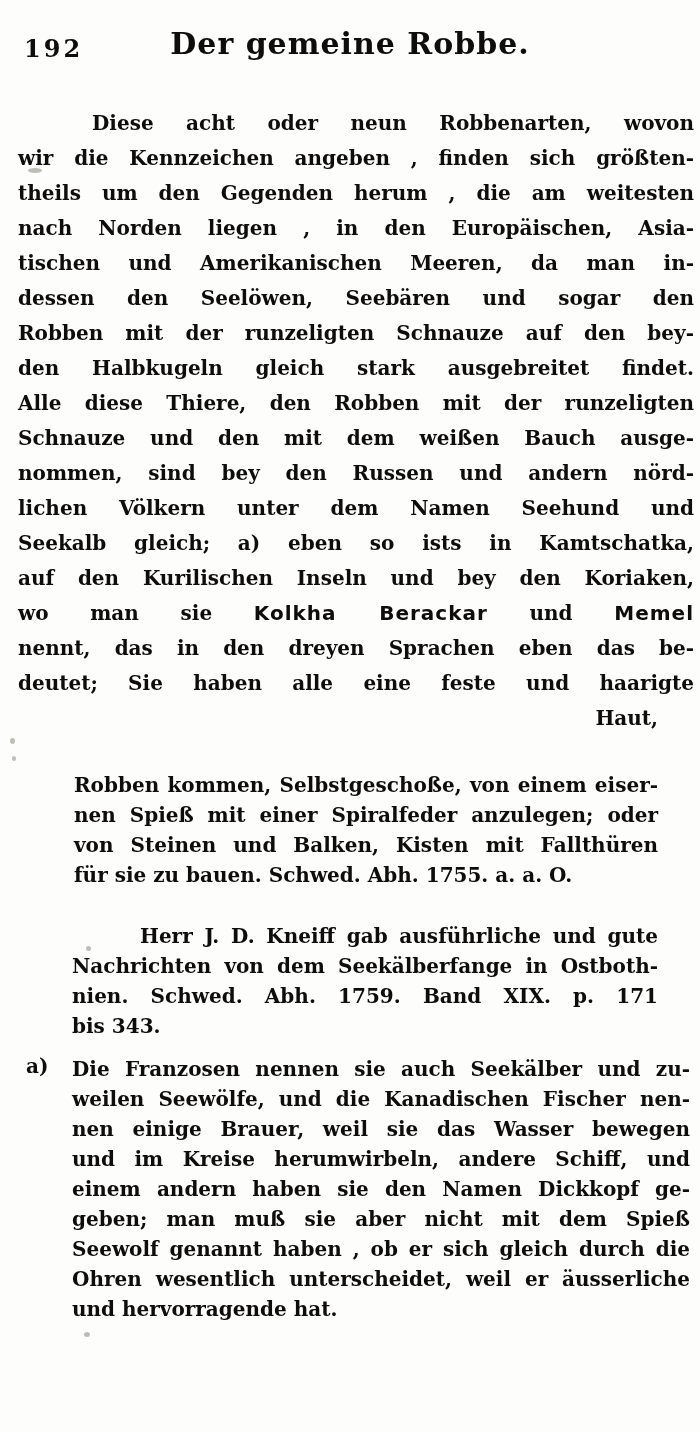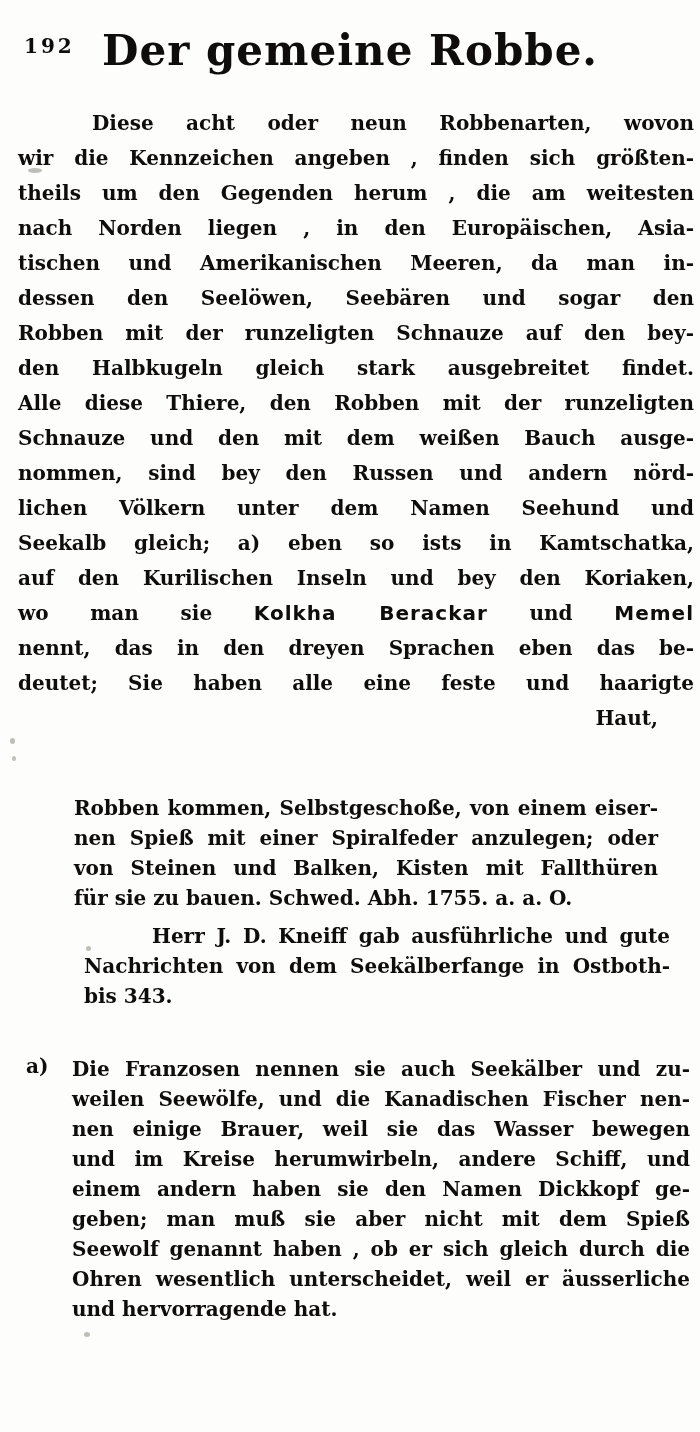--- a/index.html
+++ b/index.html
@@ -22,31 +22,31 @@
     position: absolute;
     top: 26px;
     left: 0;
     width: 700px;
     height: 48px;
   }
   .page-number {
     position: absolute;
     left: 24px;
     top: 8px;
-    font-size: 20px;
+    font-size: 24px;
     font-weight: bold;
     letter-spacing: 3px;
   }
   .header-title {
     position: absolute;
     left: 0;
     width: 700px;
     text-align: center;
     top: 0;
-    font-size: 42px;
+    font-size: 30px;
     font-weight: bold;
     letter-spacing: 1px;
   }
 
   
   .body-text {
     position: absolute;
     top: 106px;
     left: 18px;
     width: 676px;
@@ -85,22 +85,22 @@
     height: 30px;
     white-space: nowrap;
     text-align: justify;
     text-align-last: justify;
   }
   .fn .line.indent { padding-left: 68px; }
   .fn .line.last {
     text-align: center;
     text-align-last: left;
   }
-  .fn1 { top: 793px; left: 74px; width: 584px; }
-  .fn2 { top: 921px; left: 72px; width: 586px; margin-left: 12px; }
+  .fn1 { top: 770px; left: 74px; width: 584px; }
+  .fn2 { top: 921px; left: 72px; width: 586px; }
   .fn3 { top: 1054px; left: 72px; width: 618px; }
   .fn-marker {
     position: absolute;
     left: -46px;
     top: 0;
     font-size: 20px;
     font-weight: bold;
   }
 
   
@@ -150,20 +150,21 @@
   <div class="fn fn1" id="fn0">
       <div class="line">Robben kommen, Selbstgeschoße, von einem eiser-</div>
       <div class="line">nen Spieß mit einer Spiralfeder anzulegen; oder</div>
       <div class="line">von Steinen und Balken, Kisten mit Fallthüren</div>
       <div class="line last">für sie zu bauen.   Schwed. Abh. 1755. a. a. O.</div>
     </div>
 
   <div class="fn fn2" id="fn1">
       <div class="line indent">Herr J. D. Kneiff gab ausführliche und gute</div>
       <div class="line">Nachrichten von dem Seekälberfange in Ostboth-</div>
+      <div class="line">nien.   Schwed. Abh. 1759.  Band XIX.  p. 171</div>
       <div class="line last">bis 343.</div>
     </div>
 
   <div class="fn fn3" id="fn2">
     <span class="fn-marker">a)</span>
     <div id="fn2body">
         <div class="line">Die Franzosen nennen sie auch Seekälber und zu-</div>
         <div class="line">weilen Seewölfe, und die Kanadischen Fischer nen-</div>
         <div class="line">nen einige Brauer,  weil sie das Wasser bewegen</div>
         <div class="line">und im Kreise herumwirbeln,  andere Schiff,  und</div>

